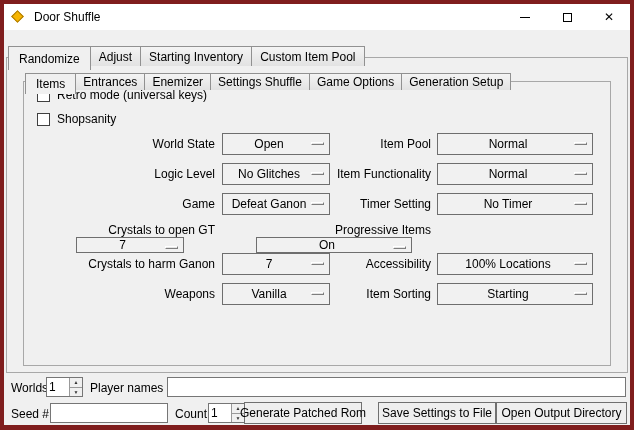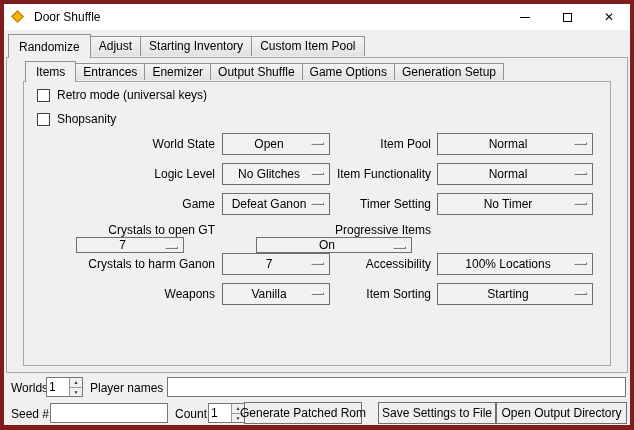--- a/index.html
+++ b/index.html
@@ -16,21 +16,21 @@
   .app-icon .diamond { position: absolute; left: 3px; top: 3px; width: 9px; height: 9px; background: #f6b400; border: 1px solid #a87700; transform: rotate(45deg); }
   .title-text { margin-left: 8px; font-size: 12px; white-space: nowrap; }
   .win-controls { margin-left: auto; display: flex; height: 100%; }
   .win-btn { width: 42px; height: 100%; display: flex; align-items: center; justify-content: center; }
   .glyph-min { width: 10px; height: 1px; background: #000; }
   .glyph-max { width: 9px; height: 9px; border: 1px solid #000; }
   .glyph-close { font-size: 12px; line-height: 1; }
   
   .client { position: absolute; left: 4px; top: 30px; width: 626px; height: 395px; background: #f0f0f0; }
   
-  .tabbar { position: absolute; display: flex; align-items: center; z-index: 6; }
+  .tabbar { position: absolute; display: flex; align-items: flex-start; z-index: 6; margin-top: 12px; }
   .outer-tabs { left: 4px; top: 4px; height: 24px; }
   .inner-tabs { left: 21px; top: 31px; height: 21px; }
   .tab {
     height: 20px; display: flex; align-items: center; padding: 8px 8px;
     border: 1px solid #919191; border-bottom: none;
     background: linear-gradient(#f4f4f4, #e2e2e2);
     margin-bottom: 1px; white-space: nowrap; cursor: default;
   }
   .tab + .tab { margin-left: -1px; }
   .inner-tabs .tab { height: 17px; padding: 0 7px; }
@@ -124,21 +124,21 @@
       <div class="tab">Adjust</div>
       <div class="tab">Starting Inventory</div>
       <div class="tab">Custom Item Pool</div>
     </div>
     <div class="outer-frame"></div>
 
     <div class="tabbar inner-tabs">
       <div class="tab selected">Items</div>
       <div class="tab">Entrances</div>
       <div class="tab">Enemizer</div>
-      <div class="tab">Output Shuffle</div>
+      <div class="tab">Settings Shuffle</div>
       <div class="tab">Game Options</div>
       <div class="tab">Generation Setup</div>
     </div>
     <div class="inner-frame"></div>
 
     <div class="check-row" id="chk-retro">
       <div class="checkbox"></div>
       <div class="check-label">Retro mode (universal keys)</div>
     </div>
     <div class="check-row" id="chk-shopsanity">

